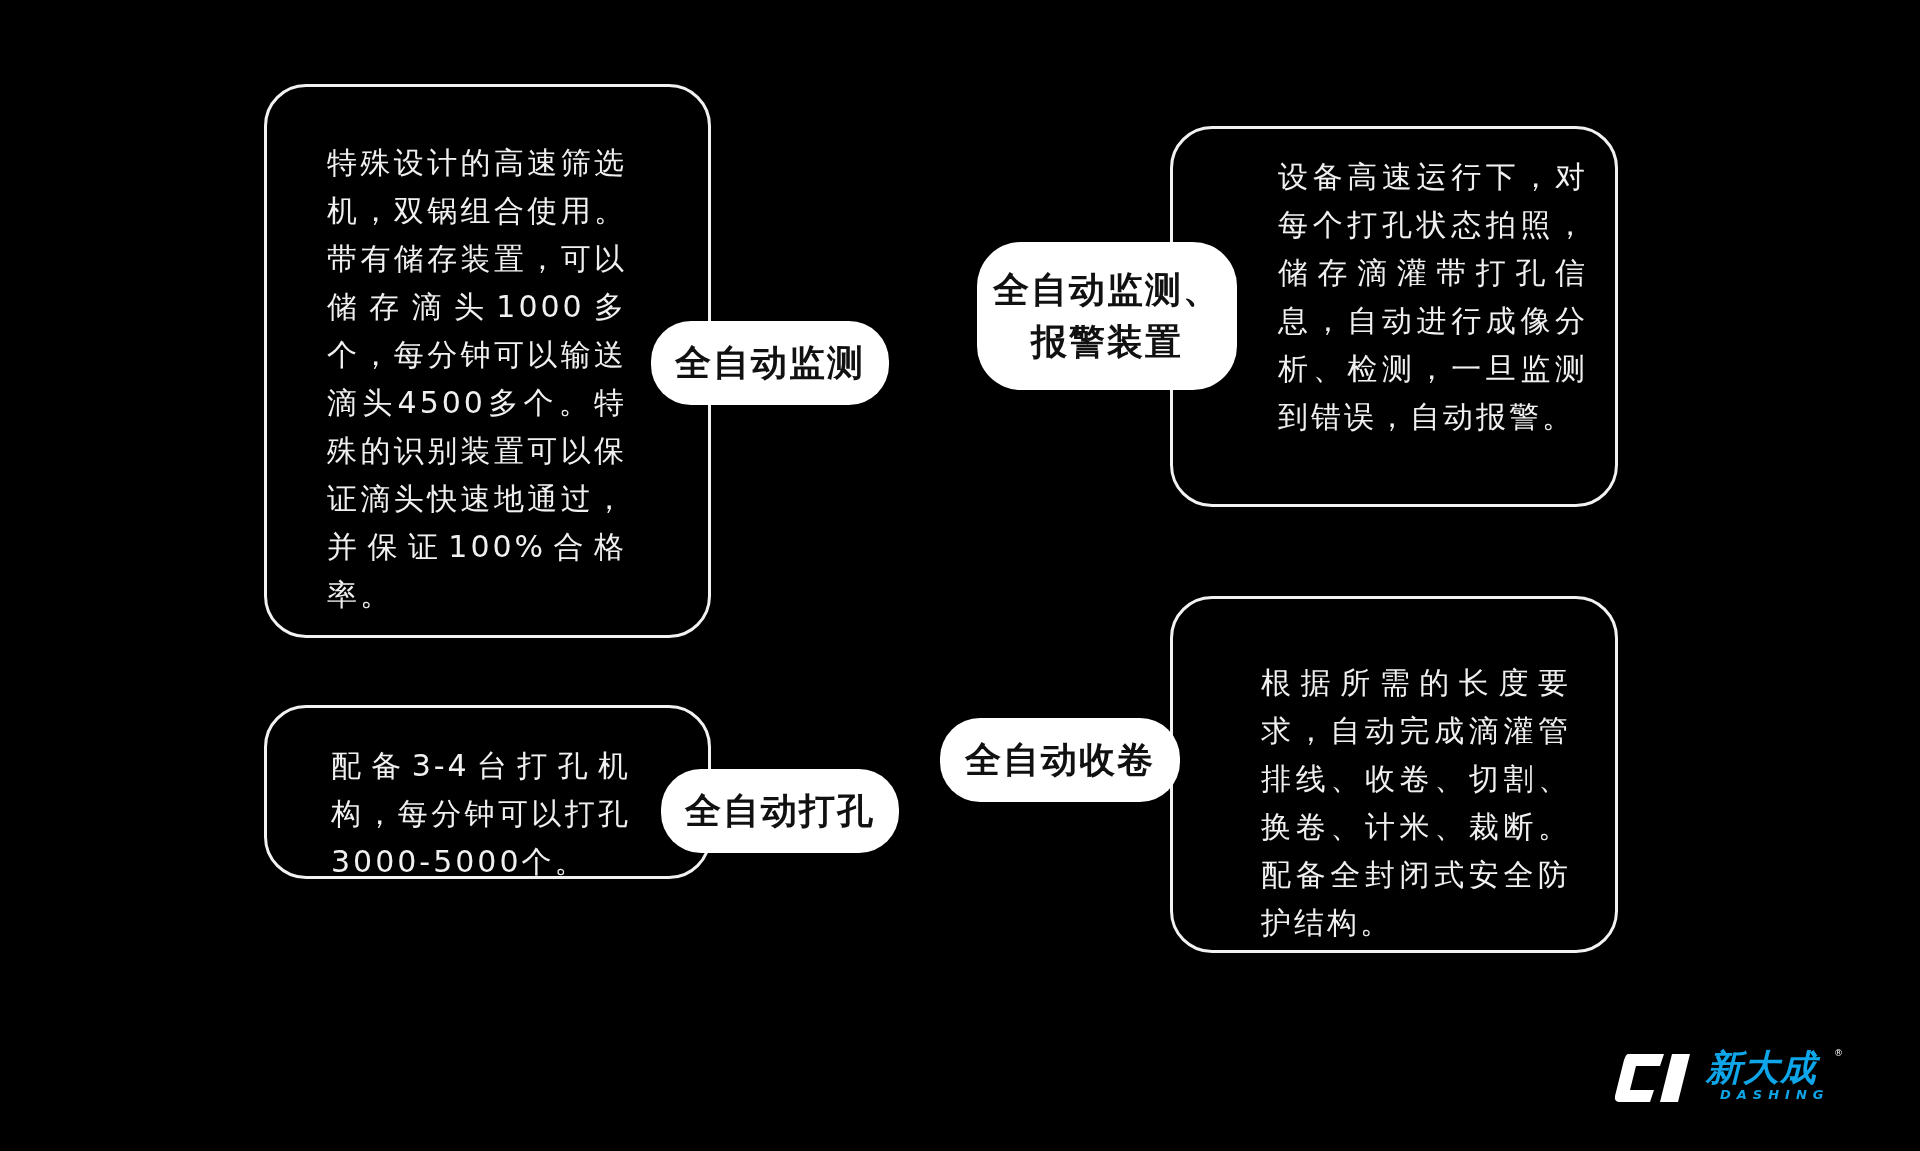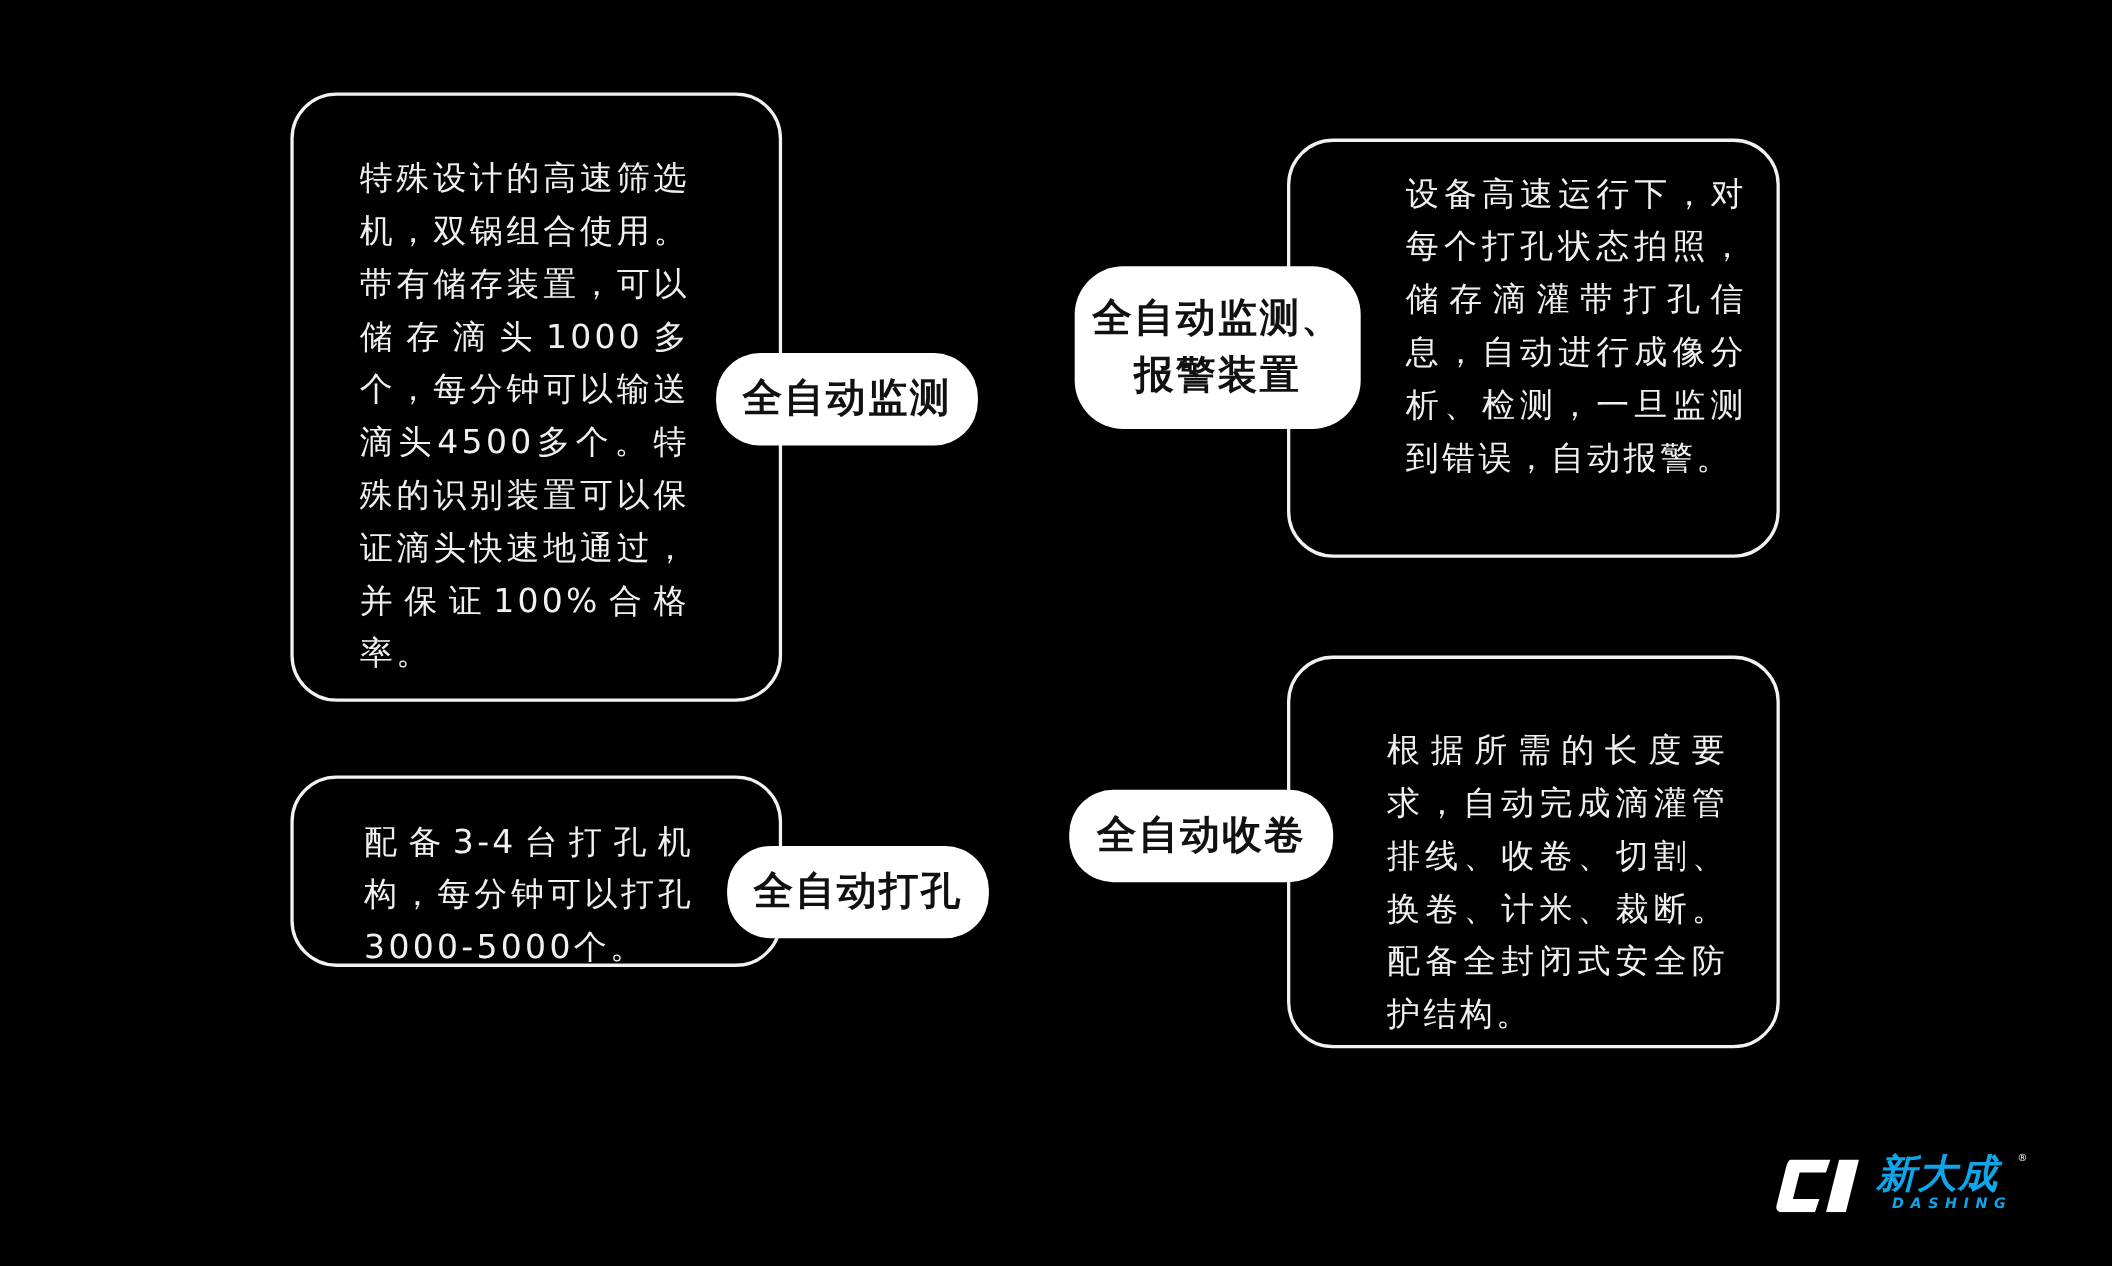--- a/index.html
+++ b/index.html
@@ -48,21 +48,21 @@
 
 <div class="box" style="left:1170px; top:126px; width:448px; height:381px;">
   <div class="box-text" style="left:105px; top:24px; width:310px;">设备高速运行下，对每个打孔状态拍照，储存滴灌带打孔信息，自动进行成像分析、检测，一旦监测到错误，自动报警。</div>
 </div>
 <div class="pill" style="left:977px; top:242px; width:260px; height:148px; border-radius:44px;">全自动监测、
 报警装置</div>
 
 <div class="box" style="left:1170px; top:596px; width:448px; height:357px;">
   <div class="box-text" style="left:88px; top:30px; width:310px;margin-top:30px;">根据所需的长度要求，自动完成滴灌管排线、收卷、切割、换卷、计米、裁断。配备全封闭式安全防护结构。</div>
 </div>
-<div class="pill" style="left:972px; top:718px; width:240px; height:84px;">全自动收卷</div>
+<div class="pill" style="left:940px; top:718px; width:240px; height:84px;">全自动收卷</div>
 
 <div class="logo">
   <svg class="logo-mark" viewBox="0 0 82 48">
     <path d="M14 0 H50 L46 12 H22 L16 36 H40 L36 48 H6 Q0 48 1 42 L10 6 Q12 0 14 0 Z" fill="#fff"></path>
     <path d="M58 0 H76 L64 48 H46 Z" fill="#fff"></path>
   </svg>
   <div class="logo-cn">新大成</div>
   <div class="logo-en">DASHING</div>
   <div class="logo-reg">®</div>
 </div>

